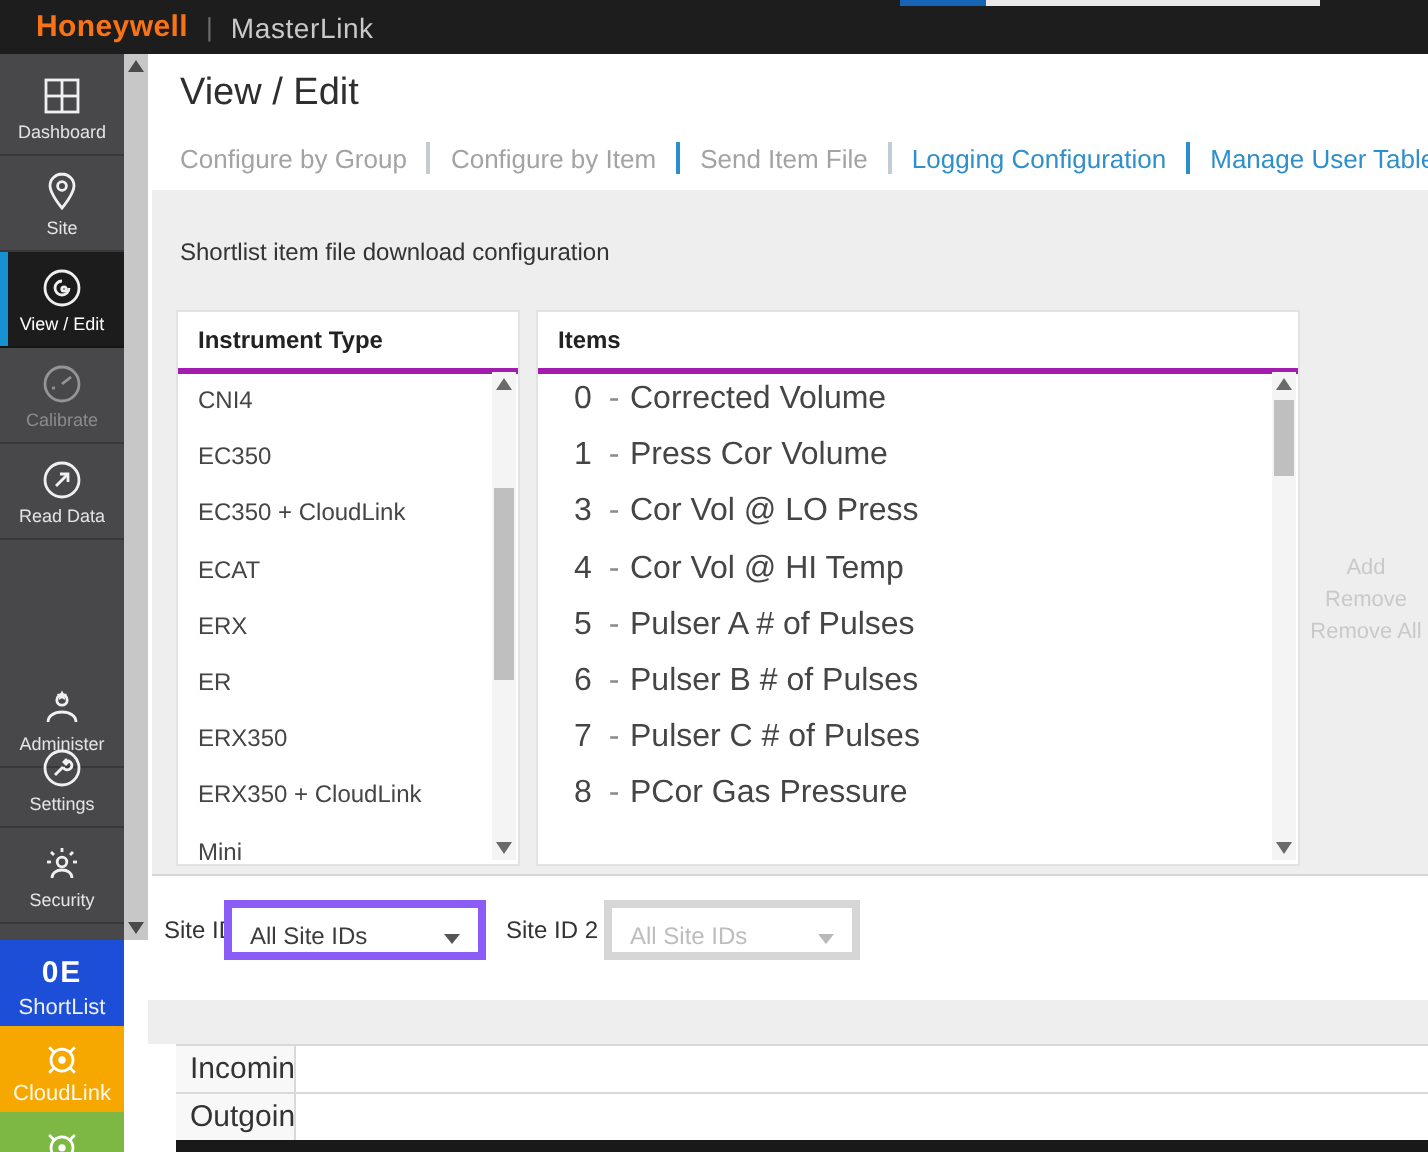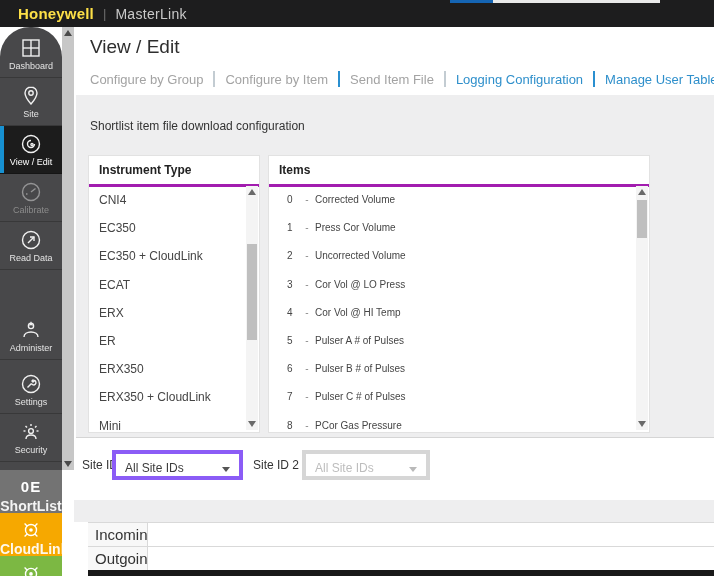--- a/index.html
+++ b/index.html
@@ -5,40 +5,40 @@
   html,body{margin:0;padding:0;}
   body{font-family:"Liberation Sans", sans-serif; background:#fff;}
   #app{position:relative;width:714px;height:576px;overflow:hidden;background:#fff;}
 
   
   .strip-blue{position:absolute;left:450px;top:0;width:43px;height:3px;background:#1565b4;z-index:6;}
   .strip-white{position:absolute;left:493px;top:0;width:167px;height:3px;background:#e9e9e9;z-index:6;}
 
   
   .topbar{position:absolute;left:0;top:0;width:714px;height:27px;background:#1d1d1e;display:flex;align-items:center;z-index:5;}
-  .brand{color:#fde047;font-weight:bold;font-size:15px;margin-left:18px;letter-spacing:.2px;}
+  .brand{color:#f97316;font-weight:bold;font-size:15px;margin-left:18px;letter-spacing:.2px;}
   .brand-sep{color:#6d6d6d;margin:0 9px;font-size:13px;font-weight:300;}
   .appname{color:#c9c9c9;font-size:14px;font-weight:400;letter-spacing:.3px;}
 
   
-  .sidebar{position:absolute;left:0;top:27px;width:62px;height:549px;background:#48484a;z-index:4;border-radius:30px;}
+  .sidebar{position:absolute;left:0;top:27px;width:62px;height:549px;background:#48484a;z-index:4;}
   .nav-item{position:absolute;left:0;width:62px;height:48px;text-align:center;cursor:pointer;border-bottom:1px solid rgba(0,0,0,.22);box-sizing:border-box;}
   .nav-item .nicon{display:block;margin:6px auto 1px auto;width:24px;height:24px;}
   .nav-item .nlabel{display:block;font-size:9px;color:#e4e4e4;line-height:10px;}
   .nav-item.selected{background:#1c1c1c;}
   .nav-item.selected::before{content:"";position:absolute;left:0;top:0;width:4px;height:100%;background:#1791d2;}
   .nav-item.selected .nlabel{color:#fff;}
   .nav-item.disabled .nlabel{color:#8b8b8b;}
   .nav-item.disabled svg{opacity:.45;}
   .nav-item svg{stroke:#f0f0f0;fill:none;stroke-width:1.4;}
   .sb-downarrow{position:absolute;left:41px;top:461px;width:0;height:0;border-left:8px solid transparent;border-right:8px solid transparent;border-top:8px solid #2a2a2a;}
 
   .promo{position:absolute;left:0;width:62px;text-align:center;cursor:pointer;}
-  .promo .nlabel{display:block;font-size:14px;color:rgba(255,255,255,.92);font-weight:bold;}
-  .promo-shortlist{top:443px;height:43px;background:#737373;}
+  .promo .nlabel{display:block;font-size:11px;color:rgba(255,255,255,.92);}
+  .promo-shortlist{top:443px;height:43px;background:#1d4ed8;}
   .promo-cloudlink{top:486px;height:43px;background:#f6a800;}
   .promo-green{top:529px;height:20px;background:#7cb843;}
   .promo .picon{display:block;margin:6px auto 0 auto;height:22px;color:#fff;font-weight:bold;font-size:15px;letter-spacing:1px;line-height:22px;}
   .promo svg{stroke:#fff;fill:none;stroke-width:1.5;}
 
   
   .side-scroll{position:absolute;left:62px;top:27px;width:12px;height:443px;background:#c7c7c7;z-index:4;}
   .side-scroll .arr-up{position:absolute;top:3px;left:2px;width:0;height:0;border-left:4px solid transparent;border-right:4px solid transparent;border-bottom:6px solid #4a4a4a;}
   .side-scroll .arr-dn{position:absolute;bottom:3px;left:2px;width:0;height:0;border-left:4px solid transparent;border-right:4px solid transparent;border-top:6px solid #4a4a4a;}
 
@@ -57,21 +57,21 @@
   
   .workarea{position:absolute;left:2px;top:68px;width:638px;height:343px;background:#eeeeef;border-bottom:1px solid #d5d5d5;box-sizing:border-box;}
   .section-label{position:absolute;left:14px;top:24px;font-size:12px;color:#333;}
 
   .panel{position:absolute;background:#fff;border:1px solid #e2e2e2;box-sizing:border-box;}
   .panel-instrument{left:12px;top:60px;width:172px;height:278px;}
   .panel-items{left:192px;top:60px;width:382px;height:278px;}
   .panel-header{height:28px;line-height:28px;padding-left:10px;font-size:12px;font-weight:bold;color:#222;border-bottom:3px solid #a21caf;}
   .panel-list{position:absolute;left:0;top:30px;right:13px;bottom:2px;overflow:hidden;}
   .lrow{height:28.2px;line-height:28.2px;font-size:12px;color:#454545;padding-left:10px;cursor:default;}
-  .irow{height:28.2px;line-height:28.2px;font-size:10px;color:#454545;padding-left:18px;cursor:default;}
+  .irow{height:28.2px;line-height:28.2px;font-size:16px;color:#454545;padding-left:18px;cursor:default;}
   .irow .idx{display:inline-block;width:12px;}
   .irow .dash{display:inline-block;width:16px;text-align:center;color:#8a8a8a;}
 
   
   .pscroll{position:absolute;top:30px;right:1px;width:12px;bottom:2px;background:#f4f4f4;}
   .pscroll .arr-up{position:absolute;top:3px;left:2px;width:0;height:0;border-left:4px solid transparent;border-right:4px solid transparent;border-bottom:6px solid #6a6a6a;}
   .pscroll .arr-dn{position:absolute;bottom:3px;left:2px;width:0;height:0;border-left:4px solid transparent;border-right:4px solid transparent;border-top:6px solid #6a6a6a;}
   .pthumb{position:absolute;left:1px;width:10px;background:#bfbfbf;}
   .thumb-instr{top:58px;height:96px;}
   .thumb-items{top:14px;height:38px;}
@@ -164,21 +164,21 @@
         <svg width="24" height="24" viewBox="0 0 24 24">
             <circle cx="12" cy="12" r="8.5"></circle>
             <line x1="12" y1="12" x2="16.5" y2="8.5"></line>
             <line x1="7" y1="14" x2="8.5" y2="14"></line>
           </svg>
       </span>
       <span class="nlabel">Calibrate</span>
     </div>
 
 
-    <div class="nav-item" style="top:285px;">
+    <div class="nav-item" style="top:309px;">
       <span class="nicon">
         <svg width="24" height="24" viewBox="0 0 24 24">
             <path d="M5 19c0-3 3-5 7-5s7 2 7 5"></path>
             <circle cx="12" cy="8" r="2.6"></circle>
             <path d="M12 3.2l.8 1.6 1.8.2-1.3 1.2.3 1.8-1.6-.9-1.6.9.3-1.8-1.3-1.2 1.8-.2z" fill="#f0f0f0" stroke="none"></path>
           </svg>
       </span>
       <span class="nlabel">Administer</span>
     </div>
 
@@ -284,35 +284,39 @@
           <div class="pthumb thumb-instr"></div>
           <div class="arr-dn"></div>
         </div>
       </div>
 
       <div class="panel panel-items">
         <div class="panel-header">Items</div>
         <div class="panel-list">
           <div class="irow"><span class="idx">0</span><span class="dash">-</span><span>Corrected Volume</span></div>
           <div class="irow"><span class="idx">1</span><span class="dash">-</span><span>Press Cor Volume</span></div>
-          <div class="irow"><span class="idx">2</span><span class="dash">-</span><span>Uncorrected Volume</span></div>
           <div class="irow"><span class="idx">3</span><span class="dash">-</span><span>Cor Vol @ LO Press</span></div>
           <div class="irow"><span class="idx">4</span><span class="dash">-</span><span>Cor Vol @ HI Temp</span></div>
           <div class="irow"><span class="idx">5</span><span class="dash">-</span><span>Pulser A # of Pulses</span></div>
           <div class="irow"><span class="idx">6</span><span class="dash">-</span><span>Pulser B # of Pulses</span></div>
           <div class="irow"><span class="idx">7</span><span class="dash">-</span><span>Pulser C # of Pulses</span></div>
           <div class="irow"><span class="idx">8</span><span class="dash">-</span><span>PCor Gas Pressure</span></div>
         </div>
         <div class="pscroll">
           <div class="arr-up"></div>
           <div class="pthumb thumb-items"></div>
           <div class="arr-dn"></div>
         </div>
       </div>
 
+      <div class="actions">
+        <button class="act-btn" disabled="">Add</button>
+        <button class="act-btn" disabled="">Remove</button>
+        <button class="act-btn" disabled="">Remove All</button>
+      </div>
     </div>
 
     <div class="filter-row">
       <span class="flabel lbl-site1">Site ID</span>
       <div class="dropdown dd-site1">
         <span>All Site IDs</span>
         <span class="dd-caret"></span>
       </div>
       <span class="flabel lbl-site2">Site ID 2</span>
       <div class="dropdown dd-site2">

